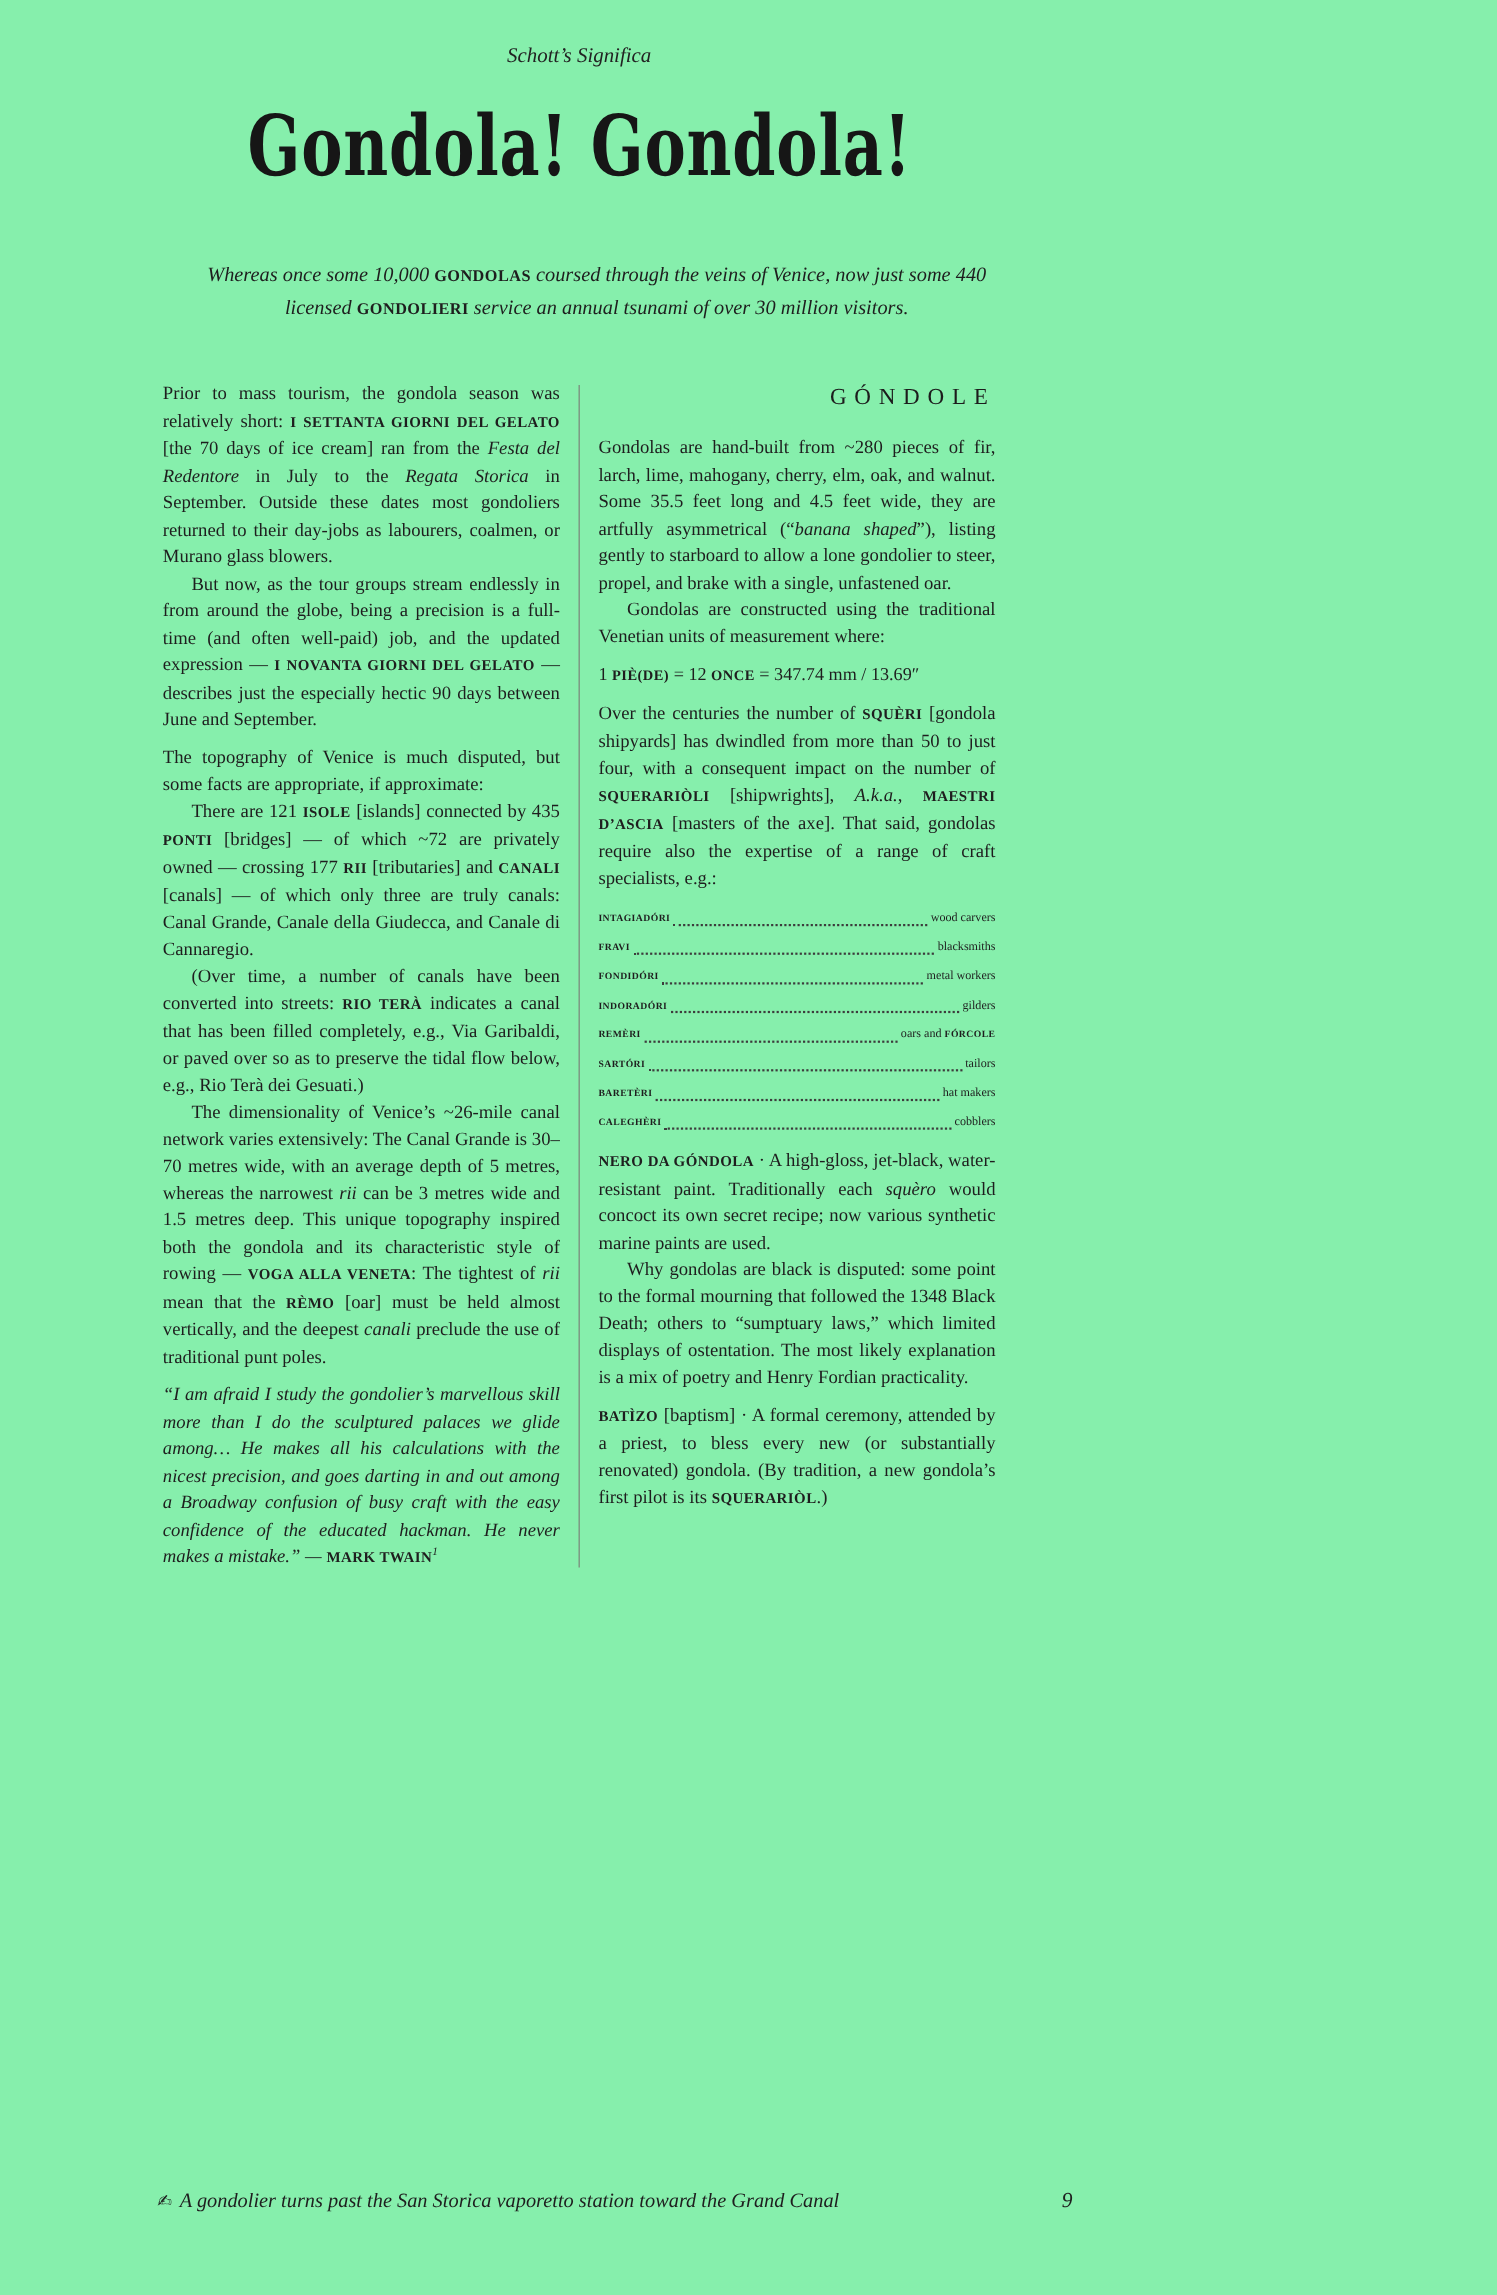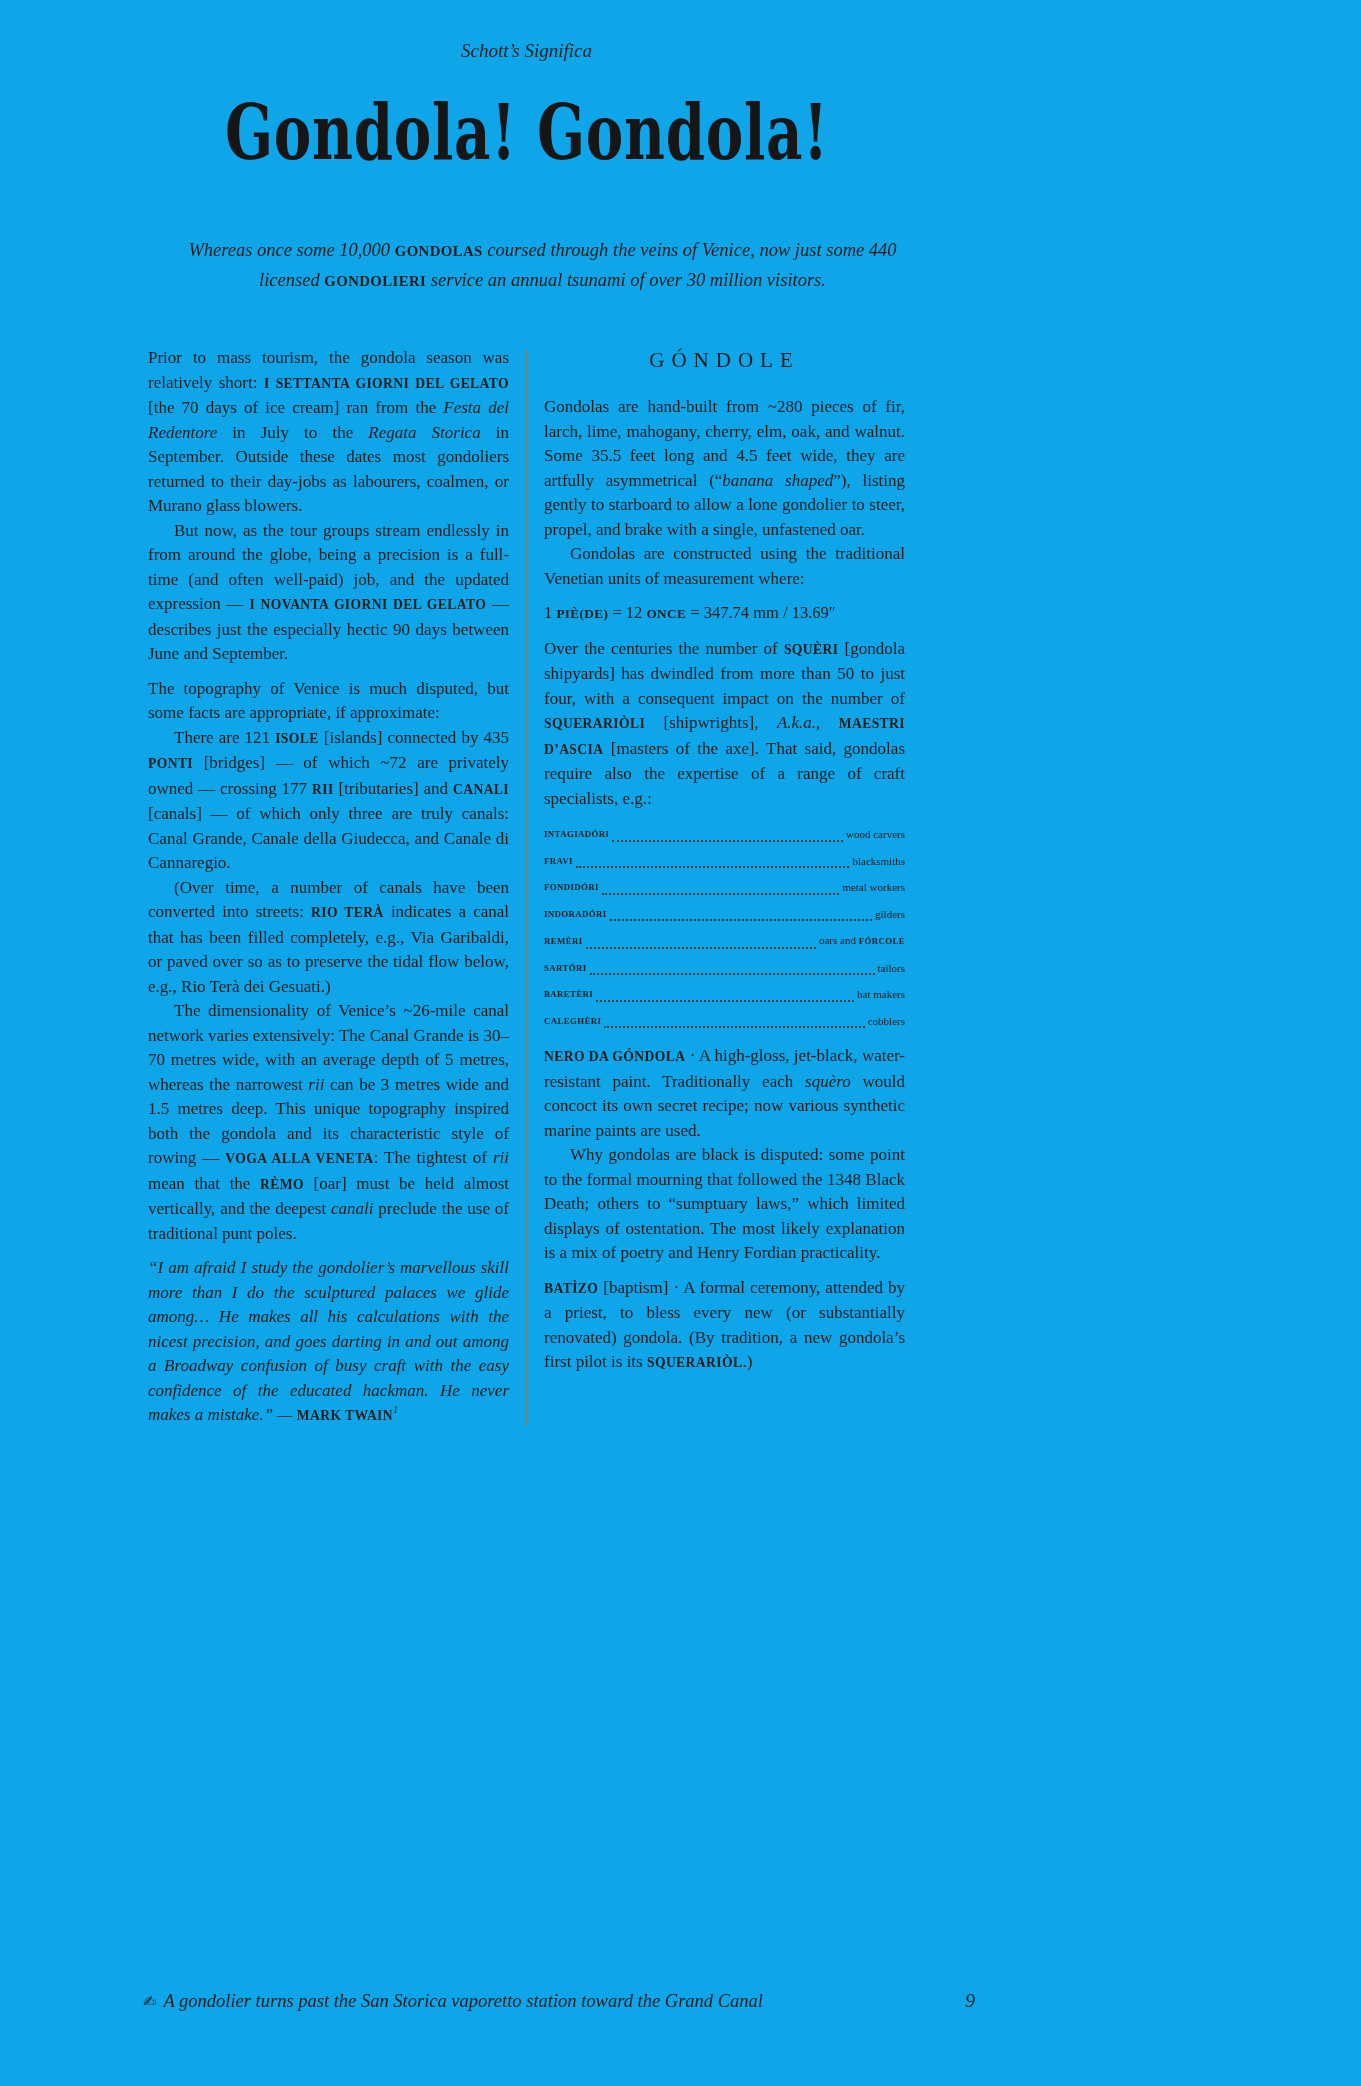--- a/index.html
+++ b/index.html
@@ -2,21 +2,21 @@
 <html><head>
 <meta charset="utf-8">
 <style>
   * { box-sizing: border-box; }
   html, body { margin: 0; padding: 0; background: #e9e8e4; }
   .page {
     position: relative;
     width: 1361px;
     height: 2086px;
     margin: 0 auto;
-    background: #0ea5e9;
+    background: #86efac;
     color: #1e1e1e;
     font-family: "Liberation Serif", "DejaVu Serif", serif;
     overflow: hidden;
   }
   .running-head {
     position: absolute; top: 40px; left: 148px; width: 757px;
     text-align: center; font-style: italic; font-size: 19px; color: #222;
   }
   .title {
     position: absolute; top: 88px; left: 48px; width: 957px; margin: 0;
@@ -37,21 +37,21 @@
   p { margin: 0; }
   .body-para, .quote { font-size: 17px; line-height: 24.5px; text-align: justify; }
   .quote { font-style: italic; }
   .indent { text-indent: 26px; }
   .space { margin-top: 10px; }
   .s-sc { font-weight: 700; font-size: 0.8em; letter-spacing: 0.4px; font-style: normal; }
   .s-i { font-style: italic; }
   .s-sup { vertical-align: super; font-size: 0.6em; line-height: 0; }
   .col-heading {
     margin: 2px 0 22px; font-size: 21px; font-weight: 400;
-    letter-spacing: 7px; text-align: center; color: #1c1c1c;
+    letter-spacing: 7px; text-align: right; color: #1c1c1c;
   }
   .formula { font-size: 16.5px; line-height: 24.5px; text-align: left; }
   .leader-list { }
   .leader-row { display: flex; align-items: flex-end; font-size: 11px; line-height: 26.5px; }
   .leader-row .term { white-space: nowrap; }
   .leader-row .def { white-space: nowrap; }
   .leader { flex: 1; min-width: 12px; border-bottom: 2px dotted #3c3c3c; margin: 0 3px 6px; }
   .footer {
     position: absolute; top: 1990px; left: 143px; width: 832px;
     display: flex; justify-content: space-between; align-items: baseline;

